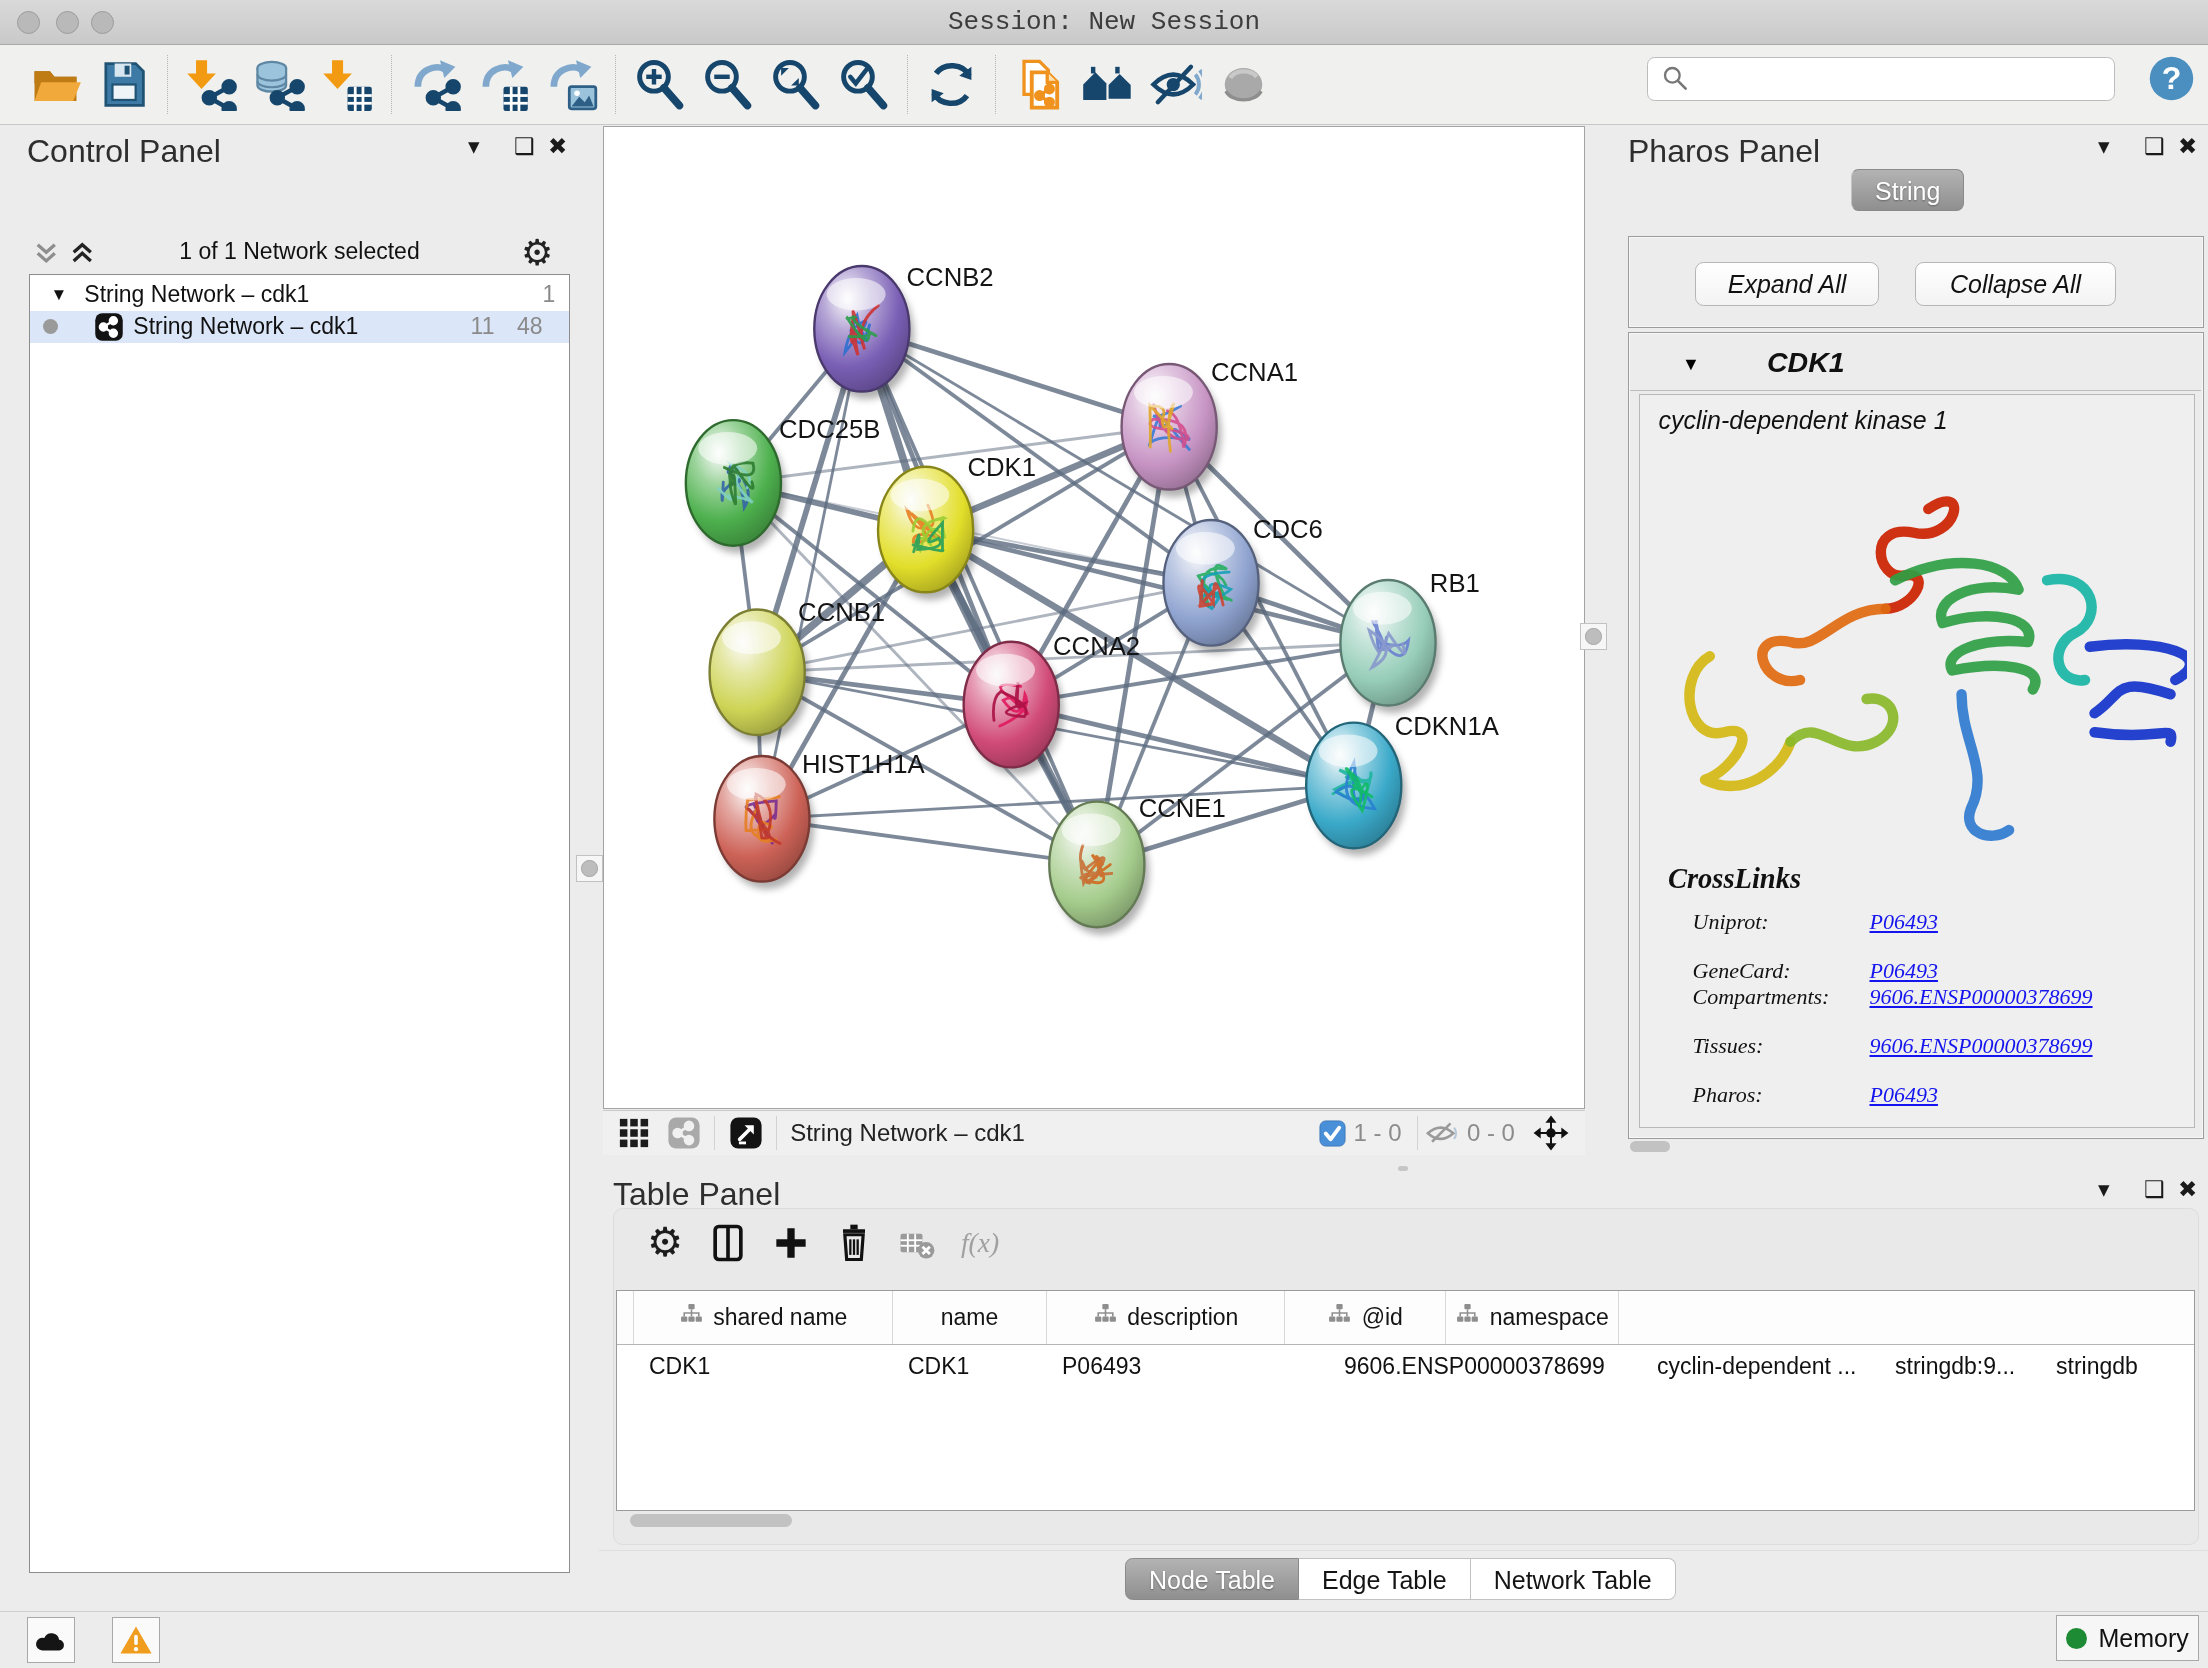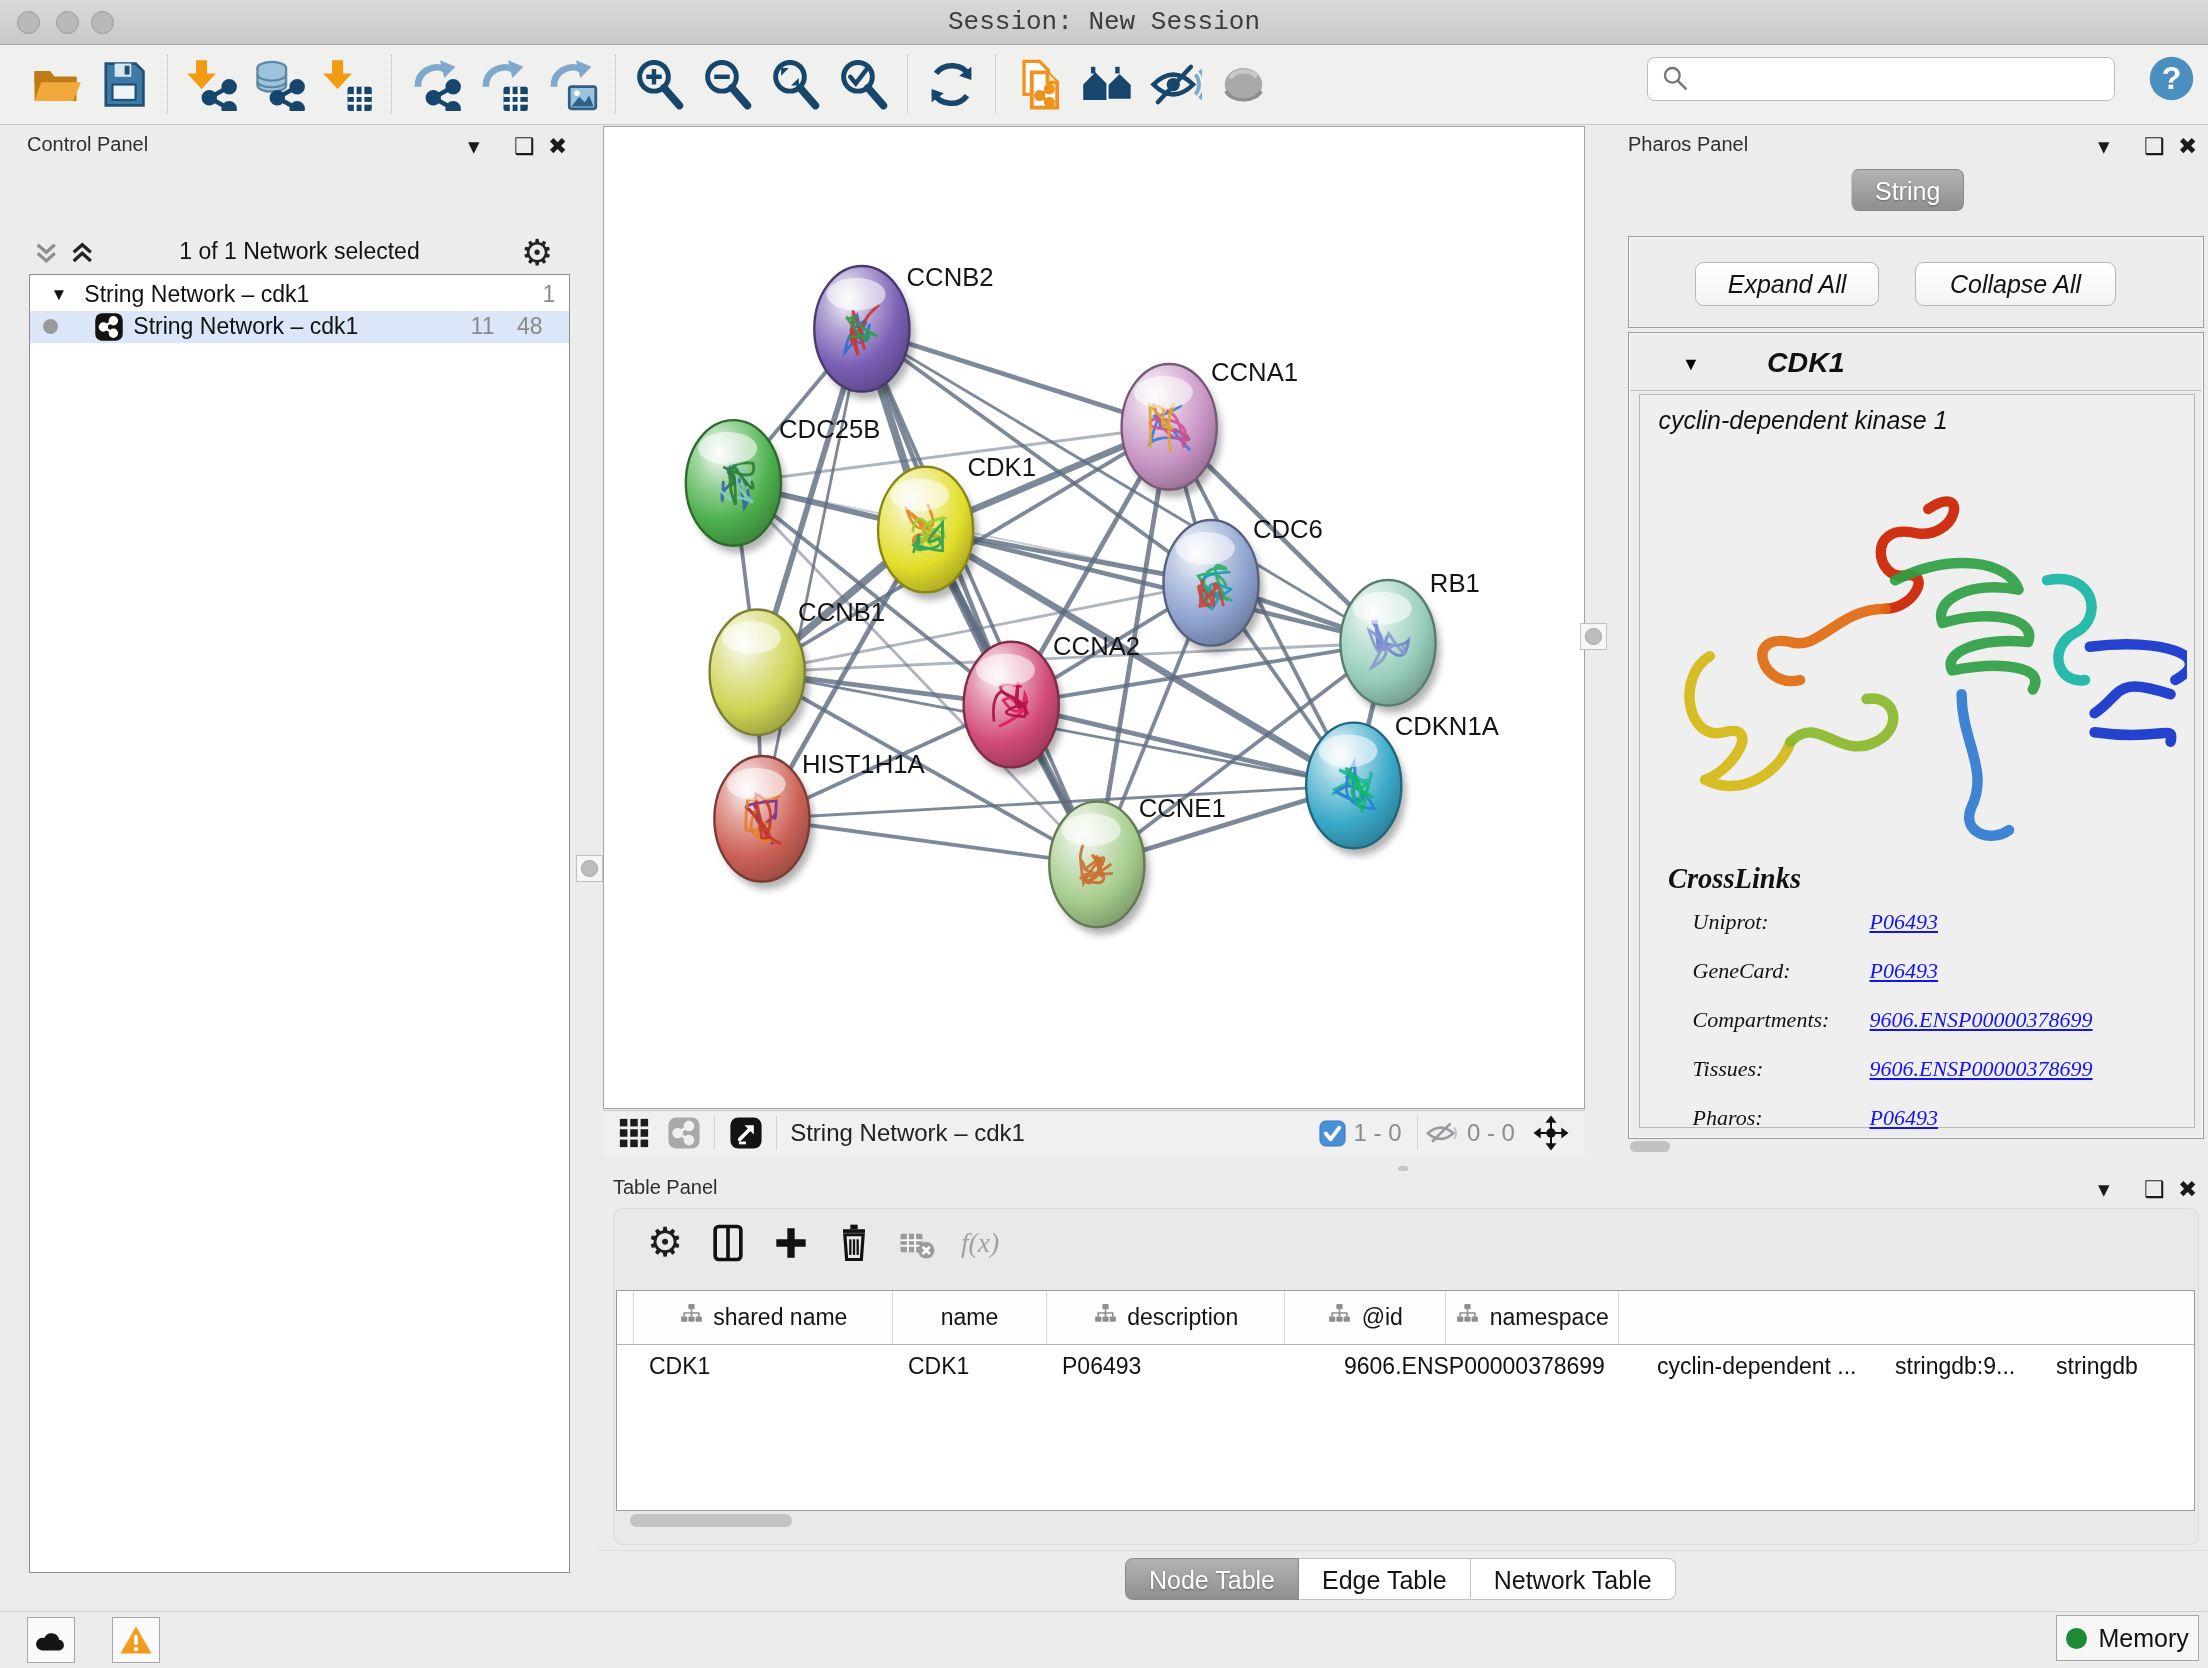--- a/index.html
+++ b/index.html
@@ -15,21 +15,21 @@
   #toolbar{left:0;top:45px;width:2208px;height:79px;background:#f0f0ef;border-bottom:1px solid #c7c7c7;
     display:flex;align-items:center;}
   .tbtn{width:68px;height:68px;display:flex;align-items:center;justify-content:center;flex:0 0 auto;}
   .tbtn svg{width:53px;height:53px;}
   .tsep{width:0;height:59px;border-left:1.9px dotted #b5b5b5;margin:0 9.5px;flex:0 0 auto;}
   #searchbox{left:1647px;top:57px;width:468px;height:44px;background:#fff;border:1.9px solid #bcbcbc;
     border-radius:7.6px;display:flex;align-items:center;padding-left:11.4px;box-sizing:border-box;}
   #searchbox input{border:none;outline:none;font-size:23px;width:399px;background:transparent;}
   #helpbtn{left:2146px;top:53px;width:51px;height:51px;}
   
-  .phead{font-size:20px;color:#2e2e2e;}
+  .phead{font-size:32px;color:#2e2e2e;}
   .tabset{display:flex;}
   .tab{height:42px;line-height:42px;padding:0 23px;background:#fff;border:1px solid #c2c2c2;border-left:none;
     font-size:25px;color:#141414;box-sizing:border-box;}
   .tab:first-child{border-left:1px solid #c2c2c2;border-radius:7.6px 0 0 7.6px;}
   .tab:last-child{border-radius:0 7.6px 7.6px 0;}
   .tab.sel{background:linear-gradient(#b3b3b3,#8f8f8f);color:#fff;border-color:#8a8a8a;
     text-shadow:0 1px 1.9px rgba(0,0,0,.35);}
   .tab.single{border-radius:7.6px;border-left:1px solid #c2c2c2;}
   .btn{background:linear-gradient(#ffffff,#f3f3f3);border:1px solid #b5b5b5;border-radius:8.6px;
     font-size:25px;color:#111;display:flex;align-items:center;justify-content:center;box-sizing:border-box;}
@@ -660,21 +660,21 @@
           <path d="M425,135 C475,125 485,175 455,190 C425,205 435,245 465,240" fill="none" stroke="#19b5a5" stroke-width="11" stroke-linecap="round" stroke-linejoin="round" opacity=".92"></path>
           <path d="M335,255 C335,305 365,335 345,375 C335,400 365,412 385,398" fill="none" stroke="#2f7bd0" stroke-width="11" stroke-linecap="round" stroke-linejoin="round" opacity=".92"></path>
           <path d="M470,205 C545,195 605,215 560,240 M555,255 C495,235 505,255 475,275 M475,295 C545,305 560,285 555,305" fill="none" stroke="#1433cc" stroke-width="11" stroke-linecap="round" stroke-linejoin="round" opacity=".92"></path>
         </svg>
       <div class="abs serif" style="left:28.5px;top:468px;font-size:28.5px;font-weight:bold;color:#111">CrossLinks</div>
       <div id="xlinks" class="abs serif" style="left:53px;top:514px;width:485px">
           <div class="xlrow" style="display: flex; margin-bottom: 23px;">
             <span style="width: 177px;">Uniprot:</span>
             <a href="#">P06493</a>
           </div>
-          <div class="xlrow" style="display: flex; margin-bottom: 23px;">
+          <div class="xlrow" style="display: flex; ">
             <span style="width: 177px;">GeneCard:</span>
             <a href="#">P06493</a>
           </div>
           <div class="xlrow" style="display: flex; margin-bottom: 23px;">
             <span style="width: 177px;">Compartments:</span>
             <a href="#">9606.ENSP00000378699</a>
           </div>
           <div class="xlrow" style="display: flex; margin-bottom: 23px;">
             <span style="width: 177px;">Tissues:</span>
             <a href="#">9606.ENSP00000378699</a>

